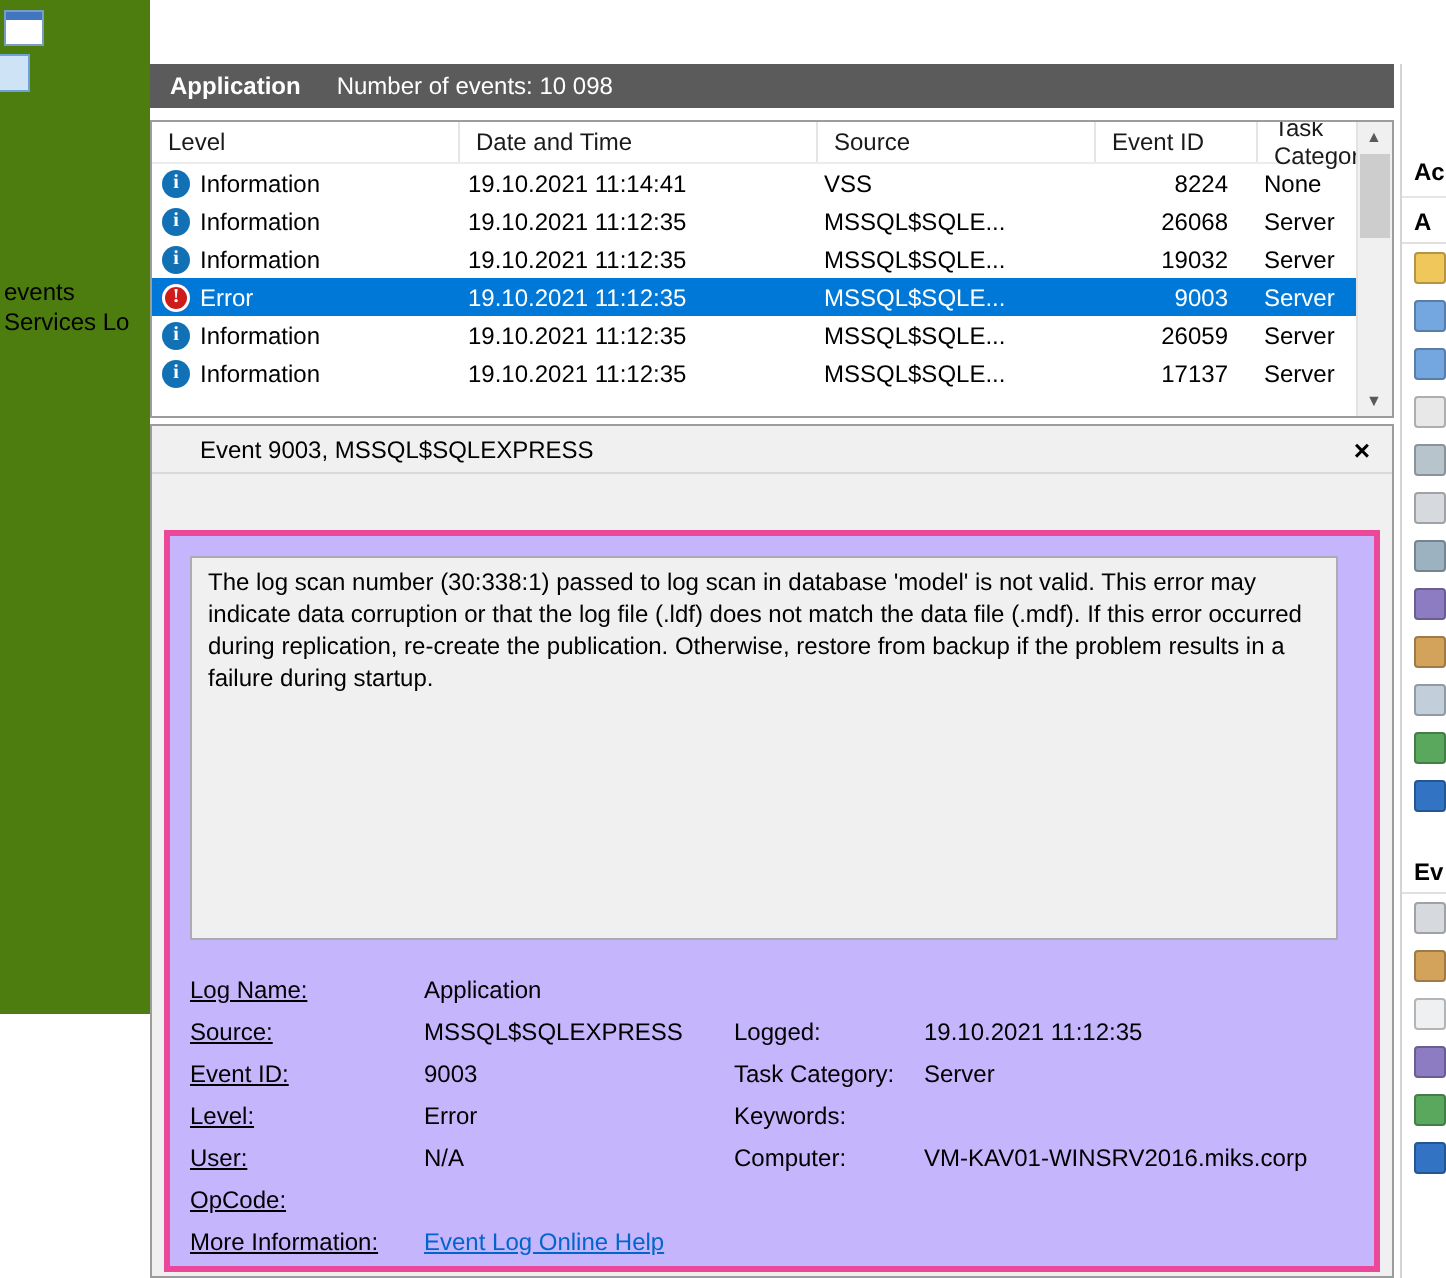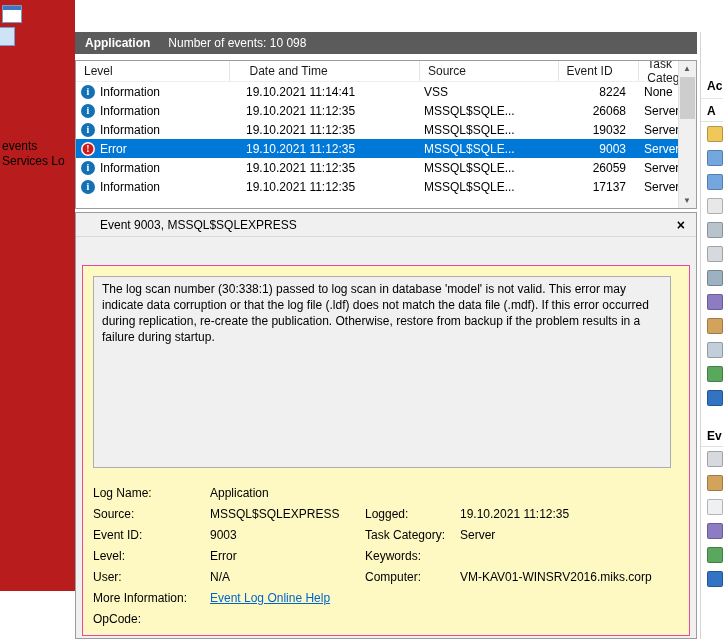--- a/index.html
+++ b/index.html
@@ -1,20 +1,20 @@
 <!DOCTYPE html>
 <html><head>
 <meta charset="utf-8">
 <style>
   html,body{margin:0;padding:0;}
   body{width:723px;height:639px;position:relative;overflow:hidden;background:#fff;
        font-family:"Liberation Sans",sans-serif;font-size:12px;color:#000;}
 
   
-  #tree-pane{position:absolute;left:0;top:0;width:75px;height:591px;background:#b91c1c;text-decoration:underline;}
+  #tree-pane{position:absolute;left:0;top:0;width:75px;height:507px;background:#4d7c0f;text-decoration:underline;}
   .tl-icon{position:absolute;border:1px solid #7a9cc4;background:#fff;}
   #tl-icon1{left:2px;top:5px;width:18px;height:16px;}
   #tl-icon1 .bar{height:4px;background:#3f76bf;}
   #tl-icon2{left:-5px;top:27px;width:18px;height:17px;background:#cfe3f7;border-color:#6ea1d8;}
   .tree-frag{position:absolute;left:2px;white-space:nowrap;overflow:hidden;width:73px;}
   #frag1{top:139px;}
   #frag2{top:154px;}
 
   
   #main-pane{position:absolute;left:75px;top:32px;width:622px;height:607px;}
@@ -22,21 +22,21 @@
      color:#fff;display:flex;align-items:center;padding-left:10px;}
   #log-title{font-weight:bold;}
   #log-subtitle{margin-left:18px;}
 
   
   #table-wrap{position:absolute;left:0;top:28px;right:0;height:147px;border:1px solid #9c9c9c;
      background:#fff;overflow:hidden;}
   #thead{display:flex;height:20px;border-bottom:1px solid #ededed;align-items:stretch;background:#fff;}
   .hcell{display:flex;align-items:center;padding-left:8px;border-right:1px solid #e5e5e5;color:#1a1a1a;}
   .c-level{width:145px;}
-  .c-date{width:170px;margin-left:12px;}
+  .c-date{width:170px;}
   .c-source{width:130px;}
   .c-id{width:72px;}
   .c-task{flex:1;border-right:none;}
   .trow{display:flex;height:19px;background:#fff;}
   .trow.selected{background:#0078d7;color:#fff;}
   .tcell{display:flex;align-items:center;padding-left:8px;overflow:hidden;white-space:nowrap;}
   .tcell.c-id{justify-content:flex-end;padding-left:0;padding-right:10px;}
   .tcell.c-level{padding-left:5px;}
   .lvl-icon{width:14px;height:14px;border-radius:50%;color:#fff;font-size:10px;line-height:14px;
      text-align:center;margin-right:5px;flex:0 0 14px;font-weight:bold;
@@ -52,26 +52,26 @@
   #sb-thumb{position:absolute;left:1px;top:16px;width:15px;height:42px;background:#cdcdcd;}
 
   
   #details-pane{position:absolute;left:0;top:180px;right:0;bottom:0;background:#f0f0f0;border:1px solid #9c9c9c;}
   #details-header{height:23px;display:flex;align-items:center;padding:0 8px 0 12px;border-bottom:1px solid #d9d9d9;}
   #details-title{flex:1;margin-left:12px;}
   #details-close{font-size:14px;font-weight:bold;color:#000;padding:0 3px;}
   #tabs{display:flex;margin:7px 0 0 10px;position:relative;z-index:2;}
   .tab{padding:3px 12px 3px;border:1px solid #d9d9d9;background:#ececec;margin-right:2px;}
   .tab.active{background:#f0f0f0;border-bottom-color:#f0f0f0;margin-bottom:-1px;}
-  #tab-content{position:absolute;left:6px;right:6px;top:52px;bottom:2px;border:1px solid #ec4899;background:#fef9c3;z-index:1;}
+  #tab-content{position:absolute;left:6px;right:6px;top:52px;bottom:2px;border:3px solid #ec4899;background:#c4b5fd;z-index:1;}
   #desc-box{position:absolute;left:10px;right:18px;top:10px;height:182px;border:1px solid #abadb3;
      background:#f0f0f0;padding:4px 8px;line-height:16px;overflow:hidden;}
   #fields{position:absolute;left:10px;right:8px;top:216px;}
   .frow{display:flex;height:21px;align-items:center;}
-  .fl1{width:117px;flex:0 0 117px;}
+  .fl1{width:117px;flex:0 0 117px;text-decoration:underline;}
   .fv1{width:155px;flex:0 0 155px;white-space:nowrap;}
   .fl2{width:95px;flex:0 0 95px;}
   .fv2{flex:1;white-space:nowrap;overflow:hidden;}
   .link{color:#0066cc;text-decoration:underline;}
 
   
   #actions-pane{position:absolute;left:700px;top:32px;width:23px;height:607px;background:#fff;
      border-left:1px solid #d4d4d4;overflow:hidden;}
   #actions-title{font-weight:bold;padding:4px 0 5px 6px;white-space:nowrap;border-bottom:1px solid #e5e5e5;margin-top:43px;}
   .act-header{font-weight:bold;padding:5px 0 3px 6px;border-bottom:1px solid #e0e0e0;white-space:nowrap;}
@@ -206,31 +206,31 @@
             <span class="fv1">Error</span>
             <span class="fl2">Keywords:</span>
           </div>
           <div class="frow">
             <span class="fl1">User:</span>
             <span class="fv1">N/A</span>
             <span class="fl2">Computer:</span>
             <span class="fv2">VM-KAV01-WINSRV2016.miks.corp</span>
           </div>
           <div class="frow">
+            <span class="fl1">OpCode:</span>
+            <span class="fv1"></span>
+            <span class="fl2"></span>
+            <span class="fv2"></span>
+          </div>
+          <div class="frow">
             <span class="fl1">More Information:</span>
             <span class="fv1 link">Event Log Online Help</span>
             <span class="fl2"></span>
             <span class="fv2"></span>
           </div>
-          <div class="frow">
-            <span class="fl1">OpCode:</span>
-            <span class="fv1"></span>
-            <span class="fl2"></span>
-            <span class="fv2"></span>
-          </div>
         </div>
     </div>
   </div>
 </div>
 
 <div id="actions-pane">
   <div id="actions-title">Ac</div>
   <div id="actions-list">
       <div class="act-header">A</div>
       <div class="act-item">

